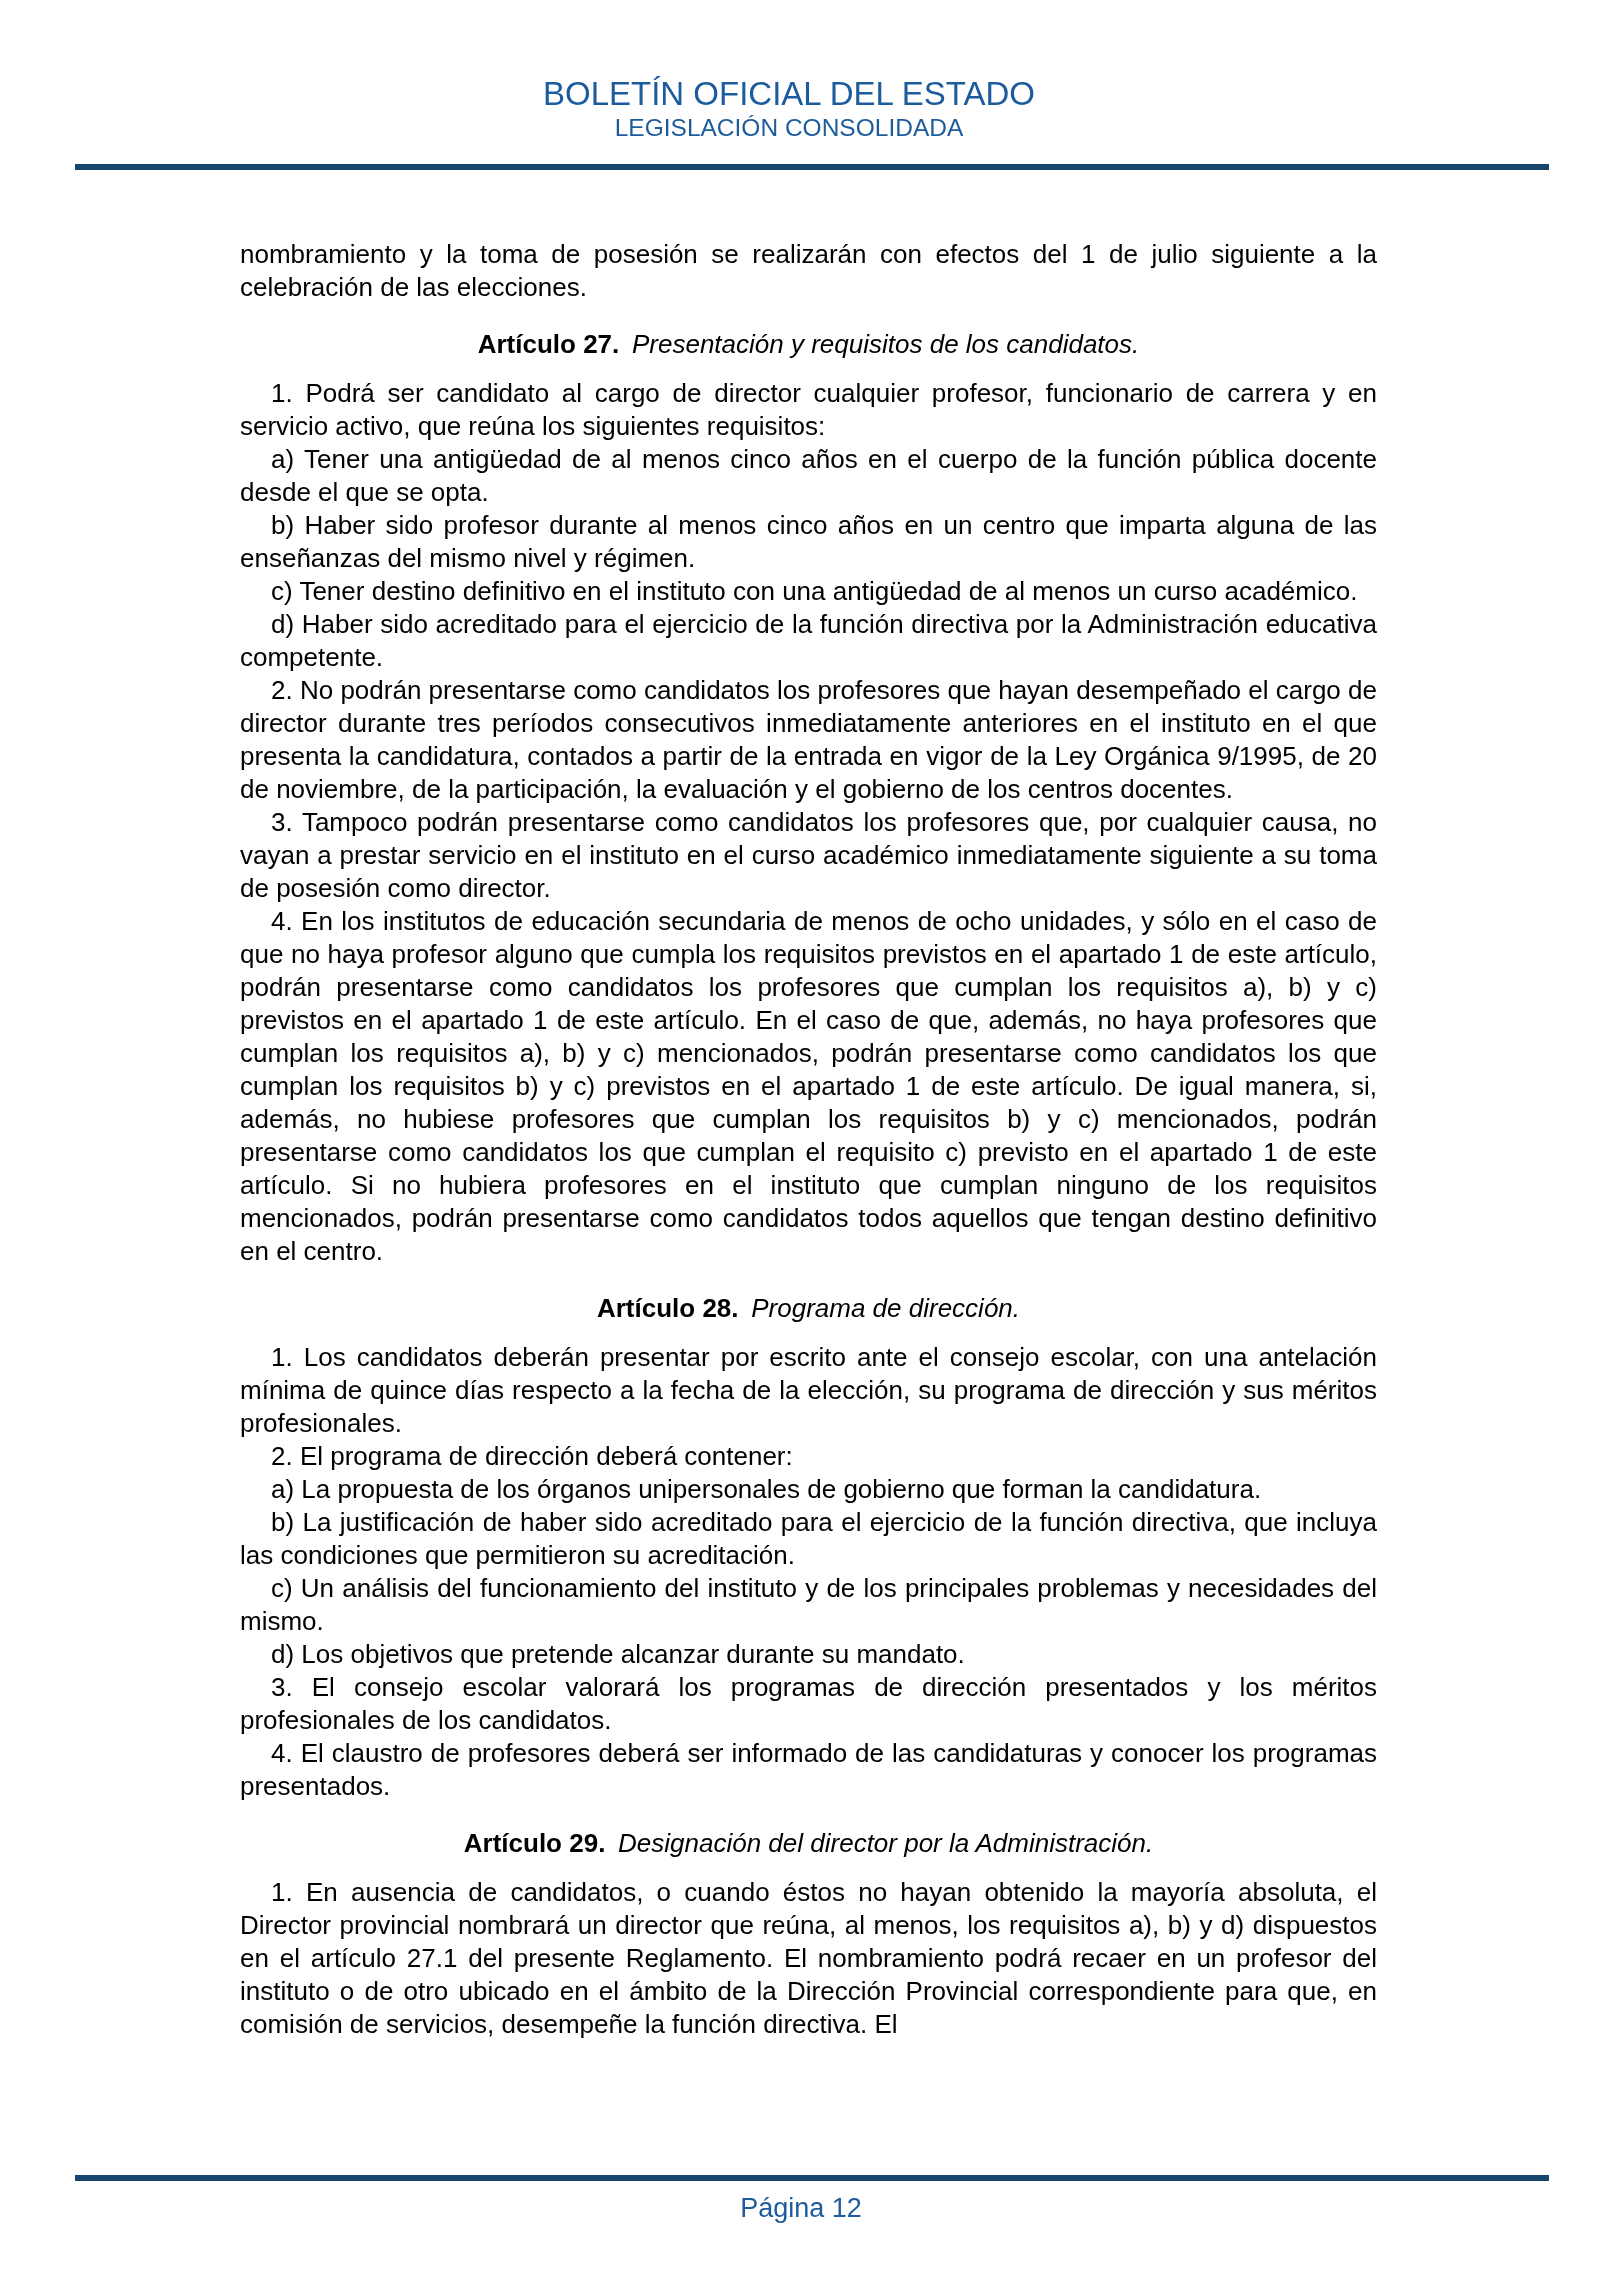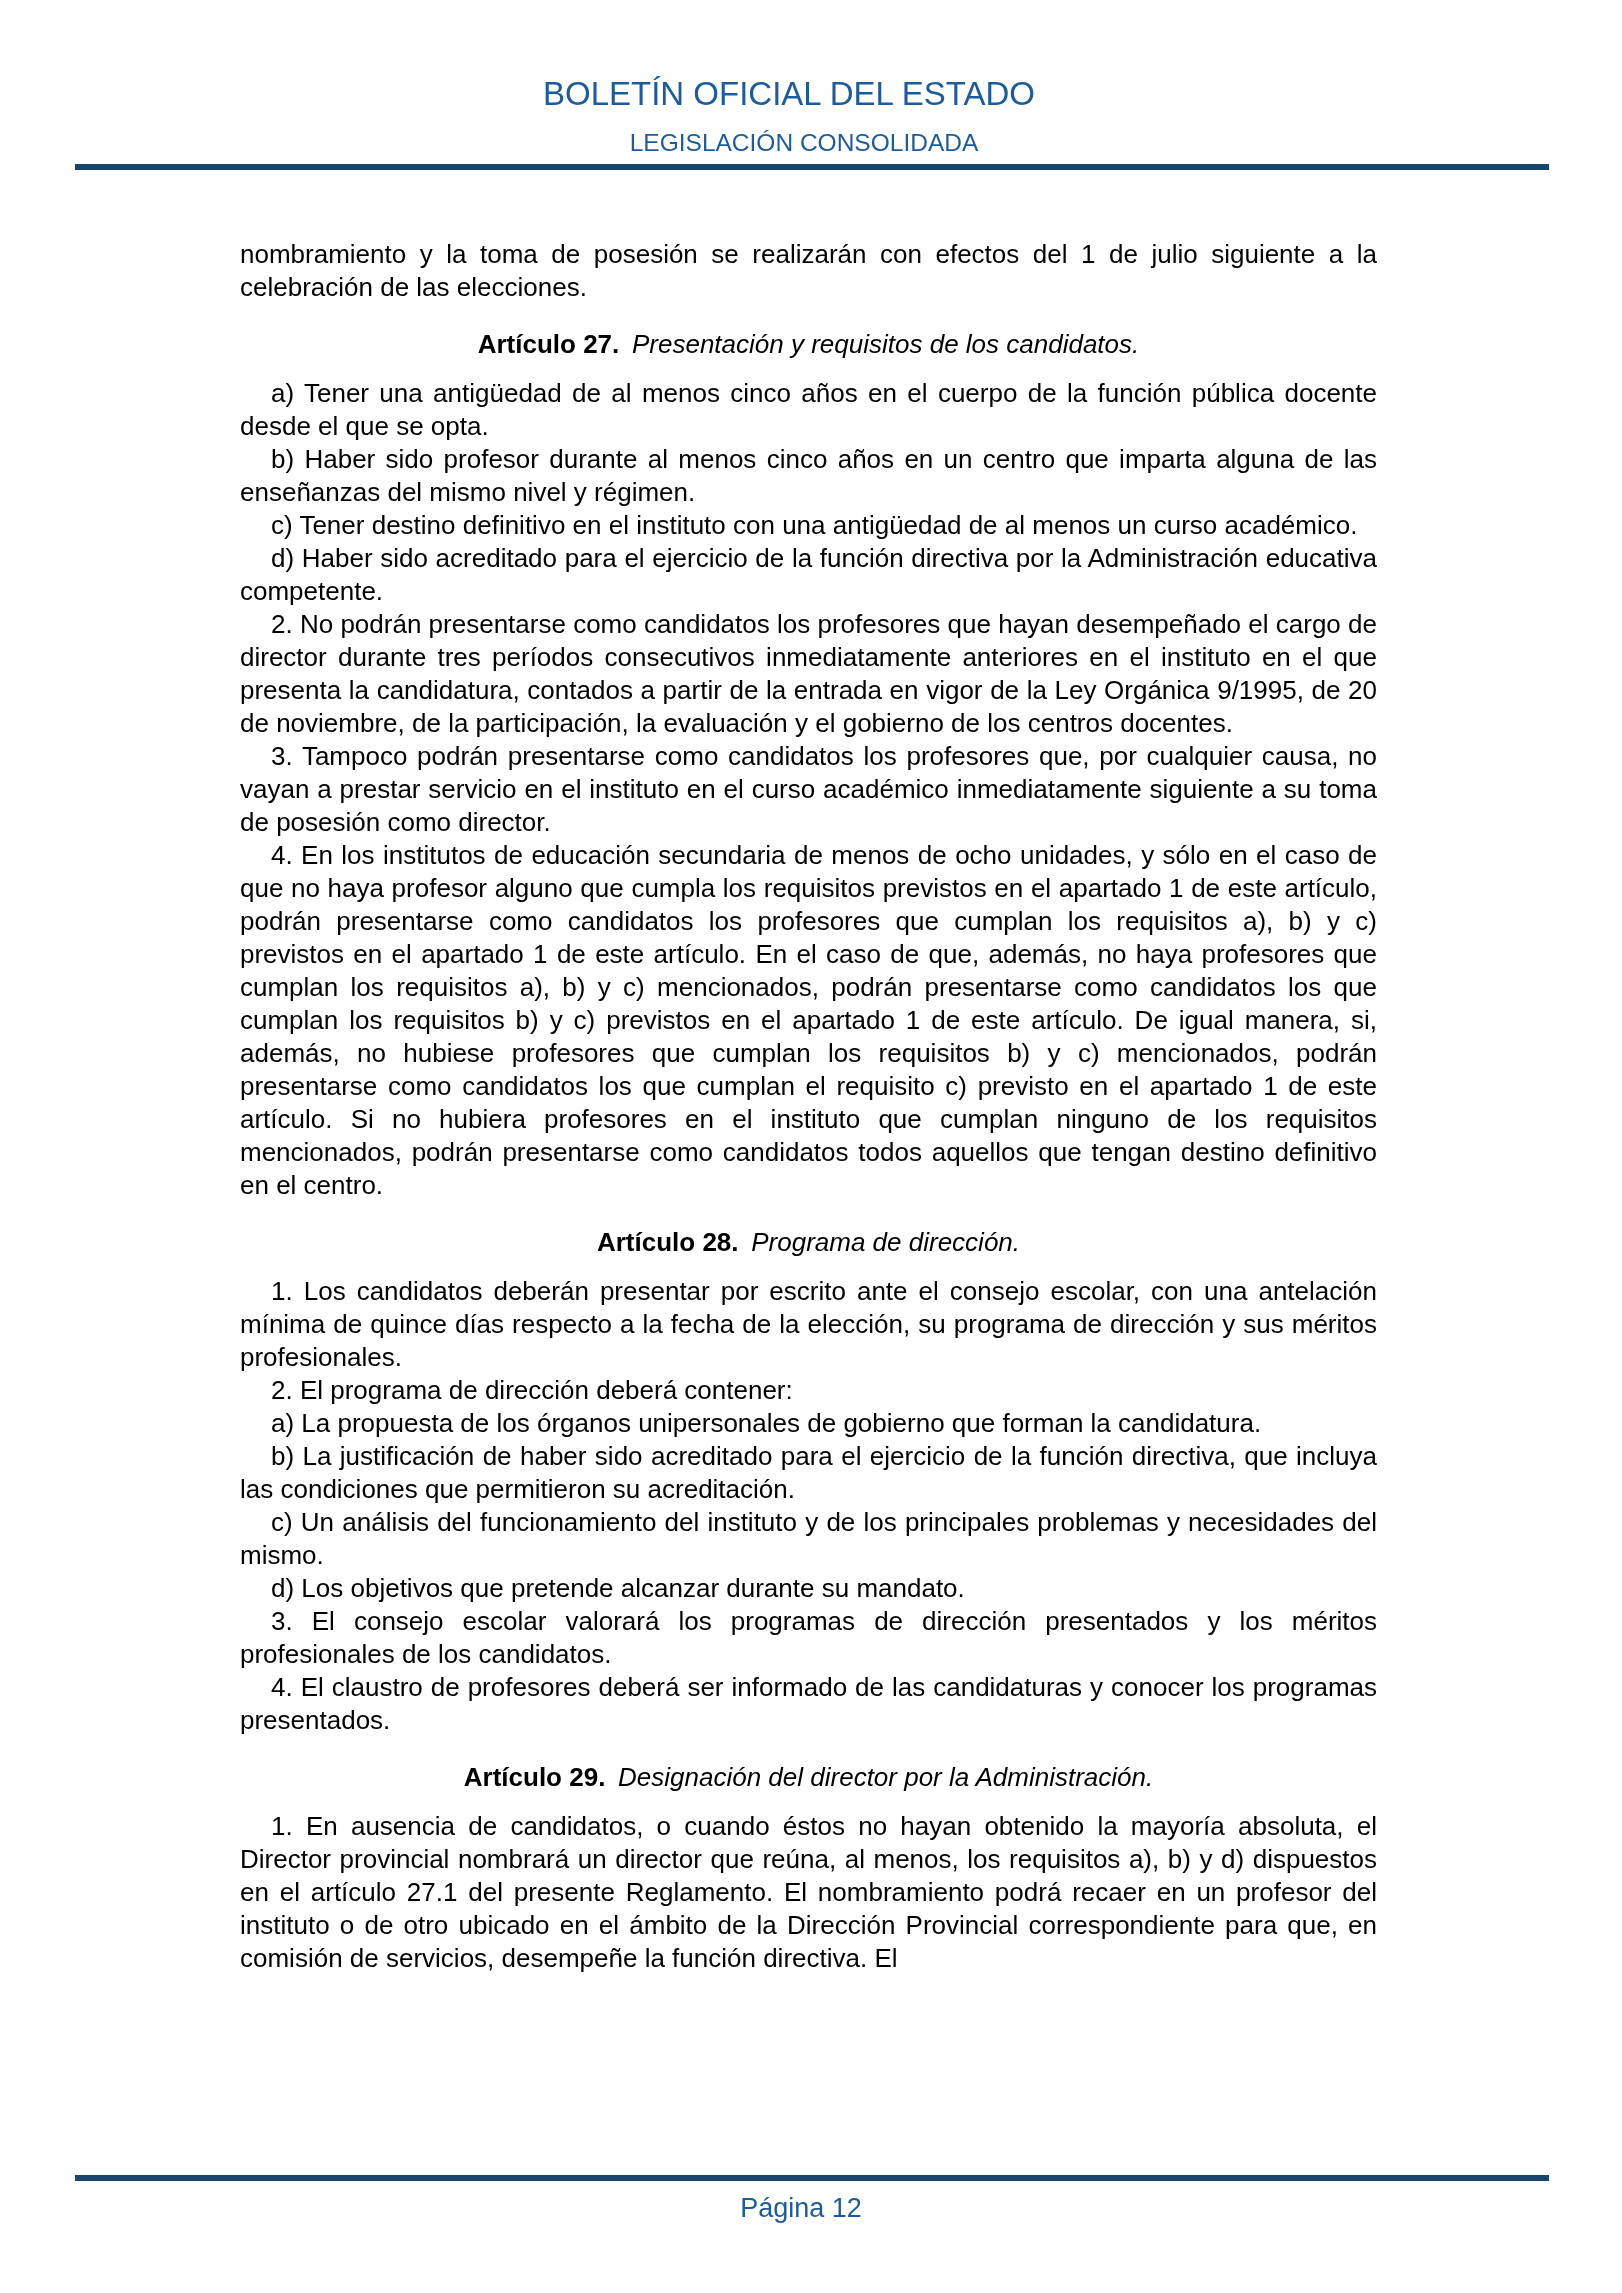--- a/index.html
+++ b/index.html
@@ -21,21 +21,21 @@
     color: #1D5C9C;
     margin: 0;
   }
   .hdr-subtitle {
     position: absolute;
     top: 116px; left: 0; width: 100%;
     text-align: center;
     font-size: 24.5px;
     line-height: 1;
     color: #1D5C9C;
-    margin: 15px;
+    margin: 0;
   }
   .rule {
     position: absolute;
     left: 75px;
     width: 1474px;
     height: 5.5px;
     background: #17456B;
   }
   .rule-top { top: 164px; }
   .rule-bottom { top: 2175px; }
@@ -83,20 +83,21 @@
   <div class="hdr-title">BOLETÍN OFICIAL DEL ESTADO</div>
   <div class="hdr-subtitle">LEGISLACIÓN CONSOLIDADA</div>
   <div class="rule rule-top"></div>
 
   <div class="body-col">
 
     <p class="no-indent">nombramiento y la toma de posesión se realizarán con efectos del 1 de julio siguiente a la celebración de las elecciones.</p>
 
     <h2 class="article-heading"><span class="art-num">Artículo 27.</span><span class="art-title">Presentación y requisitos de los candidatos.</span></h2>
 
+    <p>1. Podrá ser candidato al cargo de director cualquier profesor, funcionario de carrera y en servicio activo, que reúna los siguientes requisitos:</p>
     <p>a) Tener una antigüedad de al menos cinco años en el cuerpo de la función pública docente desde el que se opta.</p>
     <p>b) Haber sido profesor durante al menos cinco años en un centro que imparta alguna de las enseñanzas del mismo nivel y régimen.</p>
     <p>c) Tener destino definitivo en el instituto con una antigüedad de al menos un curso académico.</p>
     <p>d) Haber sido acreditado para el ejercicio de la función directiva por la Administración educativa competente.</p>
     <p>2. No podrán presentarse como candidatos los profesores que hayan desempeñado el cargo de director durante tres períodos consecutivos inmediatamente anteriores en el instituto en el que presenta la candidatura, contados a partir de la entrada en vigor de la Ley Orgánica 9/1995, de 20 de noviembre, de la participación, la evaluación y el gobierno de los centros docentes.</p>
     <p>3. Tampoco podrán presentarse como candidatos los profesores que, por cualquier causa, no vayan a prestar servicio en el instituto en el curso académico inmediatamente siguiente a su toma de posesión como director.</p>
     <p>4. En los institutos de educación secundaria de menos de ocho unidades, y sólo en el caso de que no haya profesor alguno que cumpla los requisitos previstos en el apartado 1 de este artículo, podrán presentarse como candidatos los profesores que cumplan los requisitos a), b) y c) previstos en el apartado 1 de este artículo. En el caso de que, además, no haya profesores que cumplan los requisitos a), b) y c) mencionados, podrán presentarse como candidatos los que cumplan los requisitos b) y c) previstos en el apartado 1 de este artículo. De igual manera, si, además, no hubiese profesores que cumplan los requisitos b) y c) mencionados, podrán presentarse como candidatos los que cumplan el requisito c) previsto en el apartado 1 de este artículo. Si no hubiera profesores en el instituto que cumplan ninguno de los requisitos mencionados, podrán presentarse como candidatos todos aquellos que tengan destino definitivo en el centro.</p>
 
     <h2 class="article-heading"><span class="art-num">Artículo 28.</span><span class="art-title">Programa de dirección.</span></h2>
 

